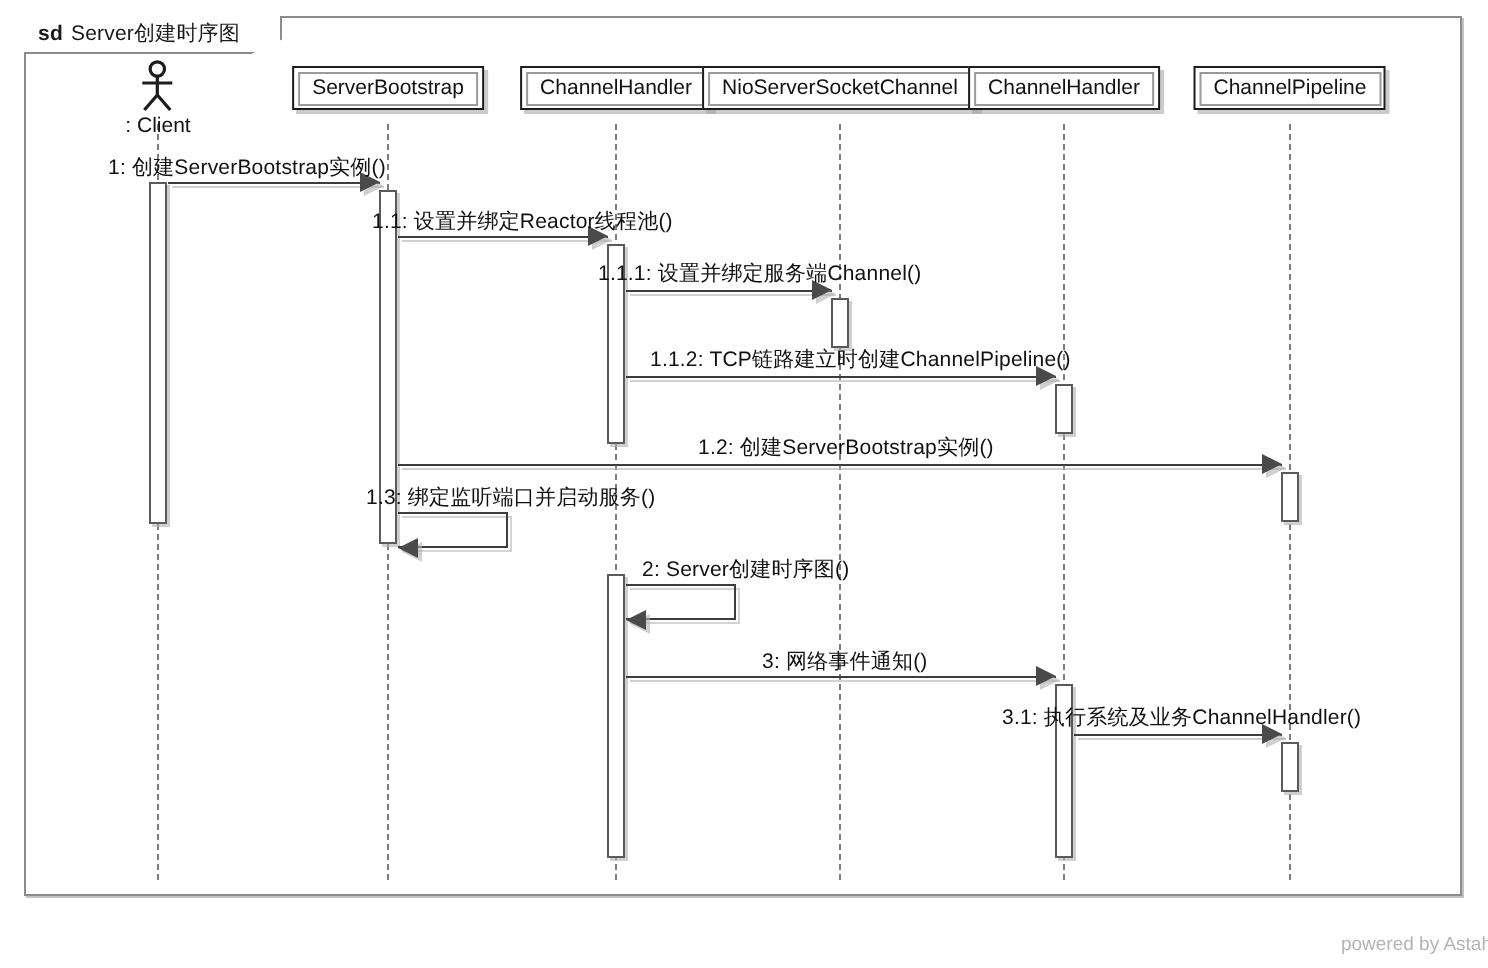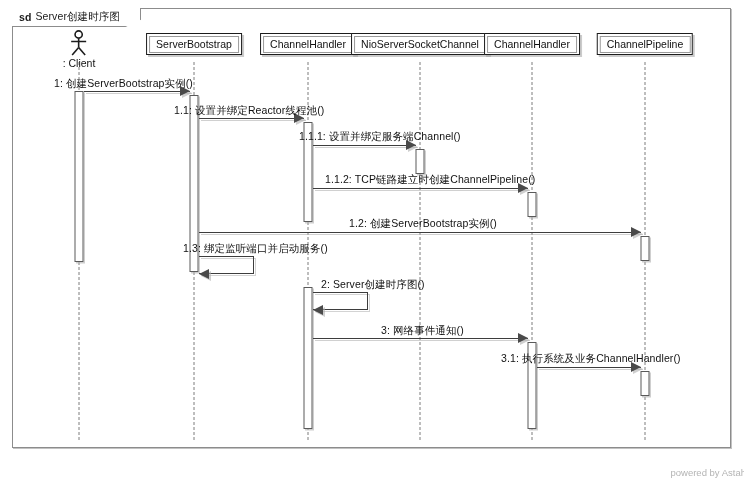--- a/index.html
+++ b/index.html
@@ -222,21 +222,21 @@
   <div id="messages-layer">
       <div class="msg-shadow" style="left: 85.5px; top: 93px; width: 106px;"></div>
       <div class="msg-line" style="left: 83.5px; top: 91px; width: 106px;"></div>
       <div class="arrow-head arrow-shadow-right" style="left: 181.5px; top: 88px;"></div>
       <div class="arrow-head arrow-right" style="left: 179.5px; top: 86px;"></div>
       <div class="msg-label" style="left: 54px; top: 77px;">1: 创建ServerBootstrap实例()</div>
       <div class="msg-shadow" style="left: 200.5px; top: 120px; width: 105px;"></div>
       <div class="msg-line" style="left: 198.5px; top: 118px; width: 105px;"></div>
       <div class="arrow-head arrow-shadow-right" style="left: 295.5px; top: 115px;"></div>
       <div class="arrow-head arrow-right" style="left: 293.5px; top: 113px;"></div>
-      <div class="msg-label" style="left: 174px; top: 104px;">1.1: 设置并绑定Reactor线程池()</div>
+      <div class="msg-label" style="left: 186px; top: 104px;">1.1: 设置并绑定Reactor线程池()</div>
       <div class="msg-shadow" style="left: 314.5px; top: 147px; width: 103px;"></div>
       <div class="msg-line" style="left: 312.5px; top: 145px; width: 103px;"></div>
       <div class="arrow-head arrow-shadow-right" style="left: 407.5px; top: 142px;"></div>
       <div class="arrow-head arrow-right" style="left: 405.5px; top: 140px;"></div>
       <div class="msg-label" style="left: 299px; top: 130px;">1.1.1: 设置并绑定服务端Channel()</div>
       <div class="msg-shadow" style="left: 314.5px; top: 190px; width: 215px;"></div>
       <div class="msg-line" style="left: 312.5px; top: 188px; width: 215px;"></div>
       <div class="arrow-head arrow-shadow-right" style="left: 519.5px; top: 185px;"></div>
       <div class="arrow-head arrow-right" style="left: 517.5px; top: 183px;"></div>
       <div class="msg-label" style="left: 325px; top: 173px;">1.1.2: TCP链路建立时创建ChannelPipeline()</div>

